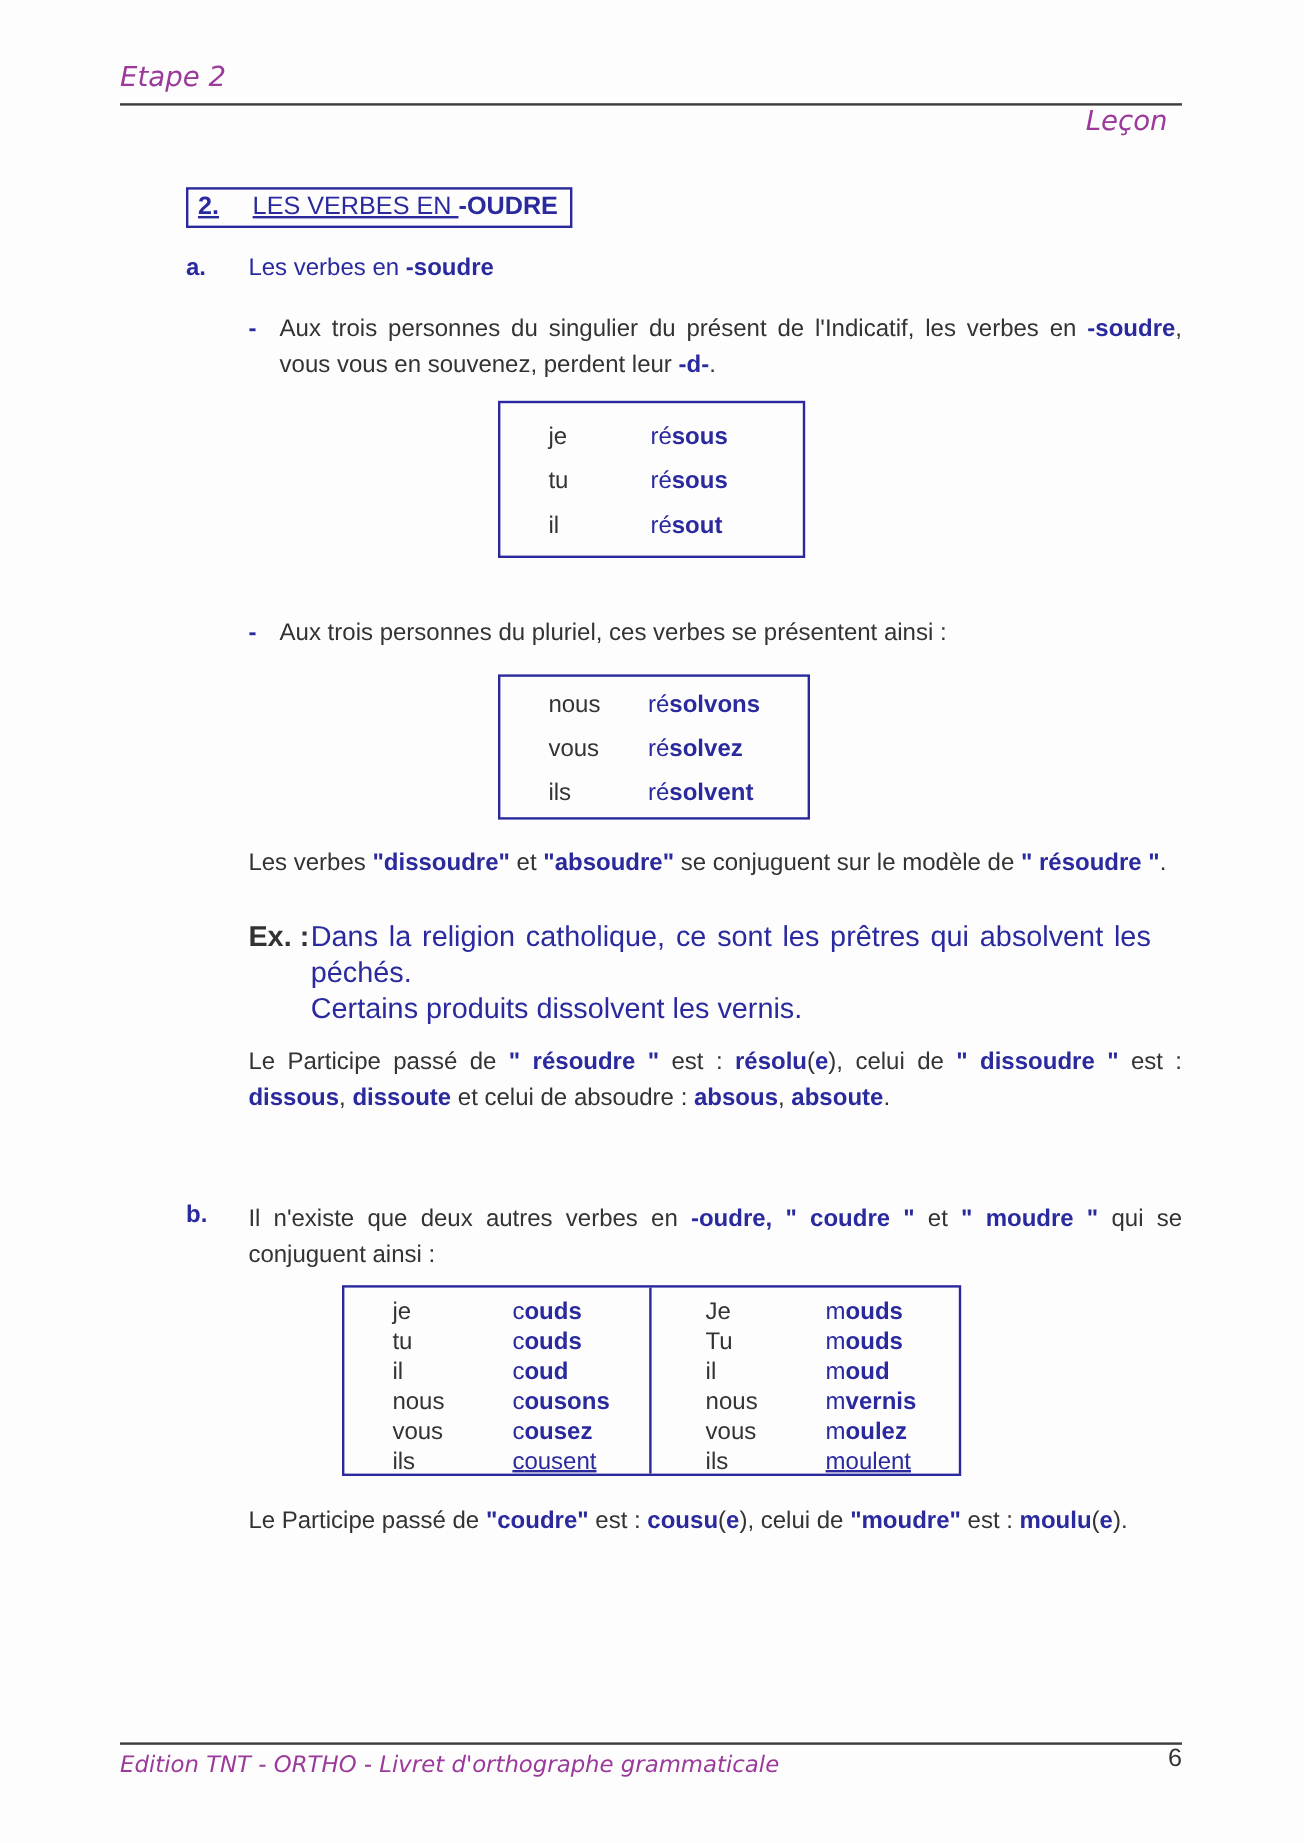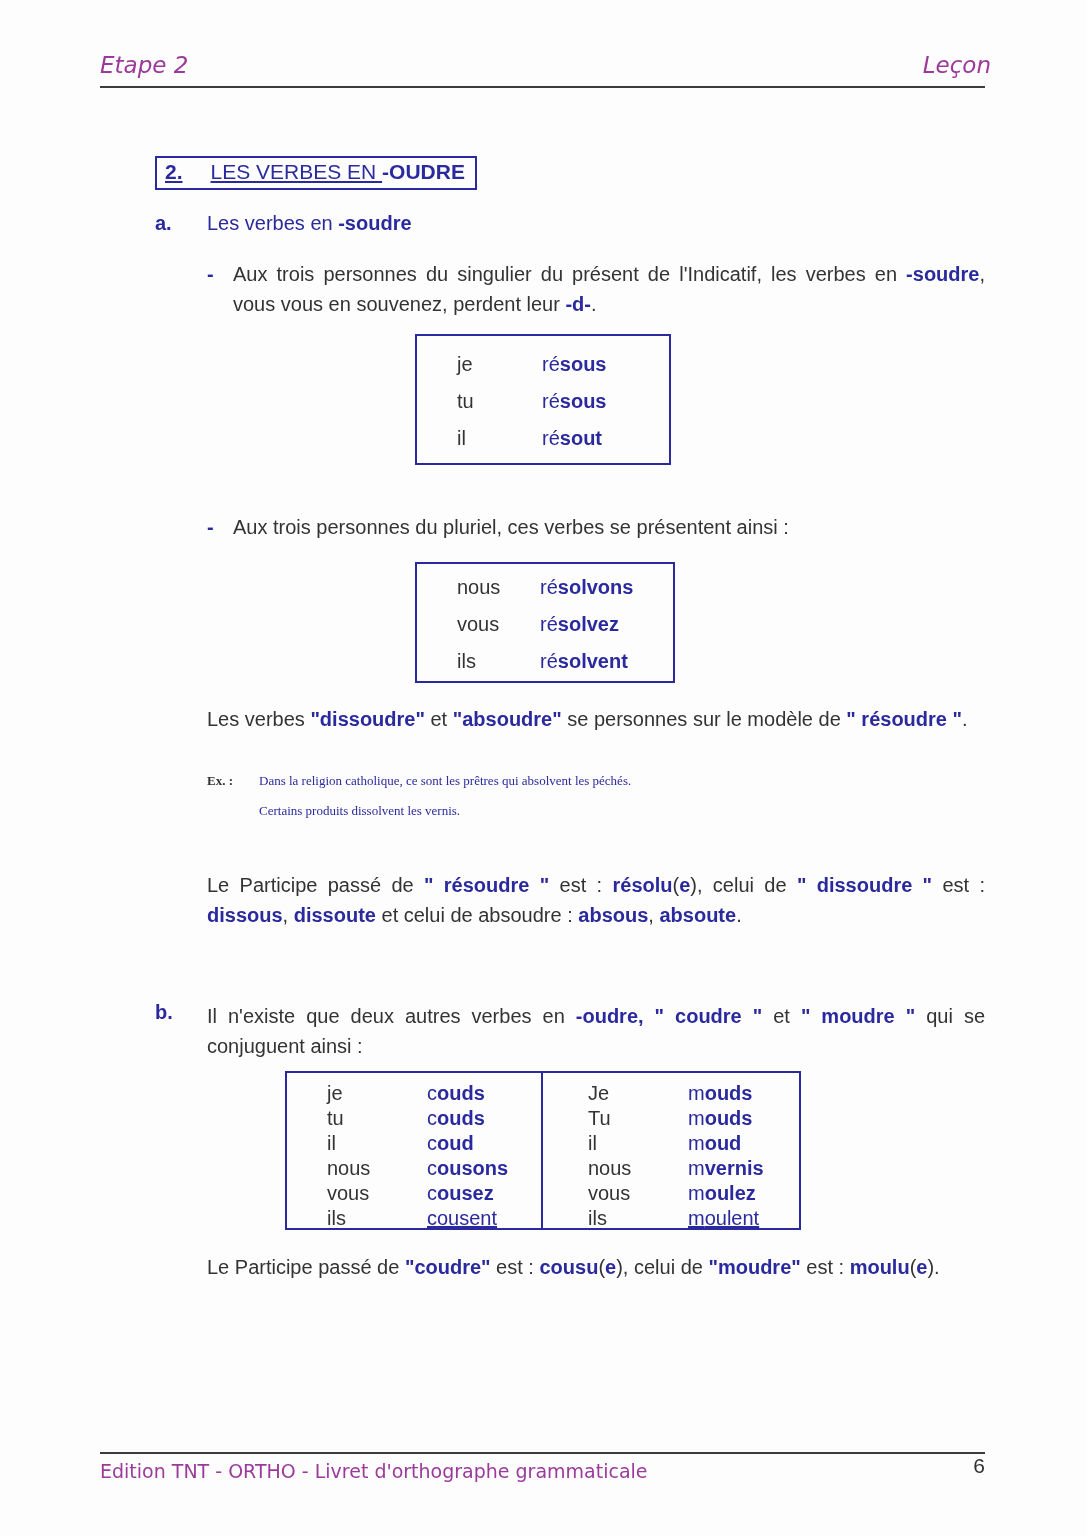--- a/index.html
+++ b/index.html
@@ -19,27 +19,27 @@
     color:var(--dark);
   }
   
   .header-left,.header-right{
     position:absolute;top:52px;
     font-family:"DejaVu Sans",sans-serif;
     font-style:italic;font-size:23px;
     color:var(--purple);
   }
   .header-left{left:100px;}
-  .header-right{right:96px;}
+  .header-right{right:114px;margin-top:36px;}
   .header-rule{position:absolute;top:86px;left:100px;width:885px;height:2px;background:var(--rule);}
   .footer-rule{position:absolute;top:1452px;left:100px;width:885px;height:2px;background:var(--rule);}
   .footer-text{
     position:absolute;left:100px;top:1460px;
     font-family:"DejaVu Sans",sans-serif;
-    font-size:19px;color:var(--purple);
+    font-style:italic;font-size:19px;color:var(--purple);
   }
   .page-number{position:absolute;right:102px;top:1454px;font-size:21px;color:var(--dark);}
   
   .title-box{
     position:absolute;left:155px;top:156px;
     border:2px solid var(--blue);
     padding:2px 10px 4px 8px;
     font-size:21px;color:var(--blue);
     white-space:nowrap;
   }
@@ -54,21 +54,21 @@
   
   .para{position:absolute;left:207px;width:778px;font-size:20px;line-height:30px;text-align:justify;}
   .bullet{padding-left:26px;box-sizing:border-box;}
   .bullet .marker{position:absolute;left:0;top:0;font-weight:700;color:var(--blue);}
   .seg-plain{color:var(--dark);}
   .seg-blue{color:var(--blue);}
   .seg-bold-blue{color:var(--blue);font-weight:700;}
   .seg-blue-u{color:var(--blue);text-decoration:underline;}
   .seg-bold-blue-u{color:var(--blue);font-weight:400;text-decoration:underline;}
   
-  .example{position:absolute;left:207px;top:766px;width:778px;font-size:13px;line-height:30px;font-family:Liberation Serif, serif;}
+  .example{position:absolute;left:207px;top:766px;width:778px;font-size:24px;line-height:30px;}
   .ex-label{position:absolute;left:0;top:0;font-weight:700;color:var(--dark);}
   .ex-content{margin-left:52px;width:700px;color:var(--blue);}
   .ex-content .ex-line1{text-align:justify;}
   .ex-content .ex-line2{margin-top:0;}
   
   .conj-box{
     position:absolute;border:2px solid var(--blue);
     box-sizing:border-box;font-size:20px;background:transparent;
   }
   .conj-row{display:flex;}
@@ -139,21 +139,21 @@
       <div class="conj-row">
         <span class="pron">vous</span>
         <span class="verb"><span class="seg-blue">ré</span><span class="seg-bold-blue">solvez</span></span>
       </div>
       <div class="conj-row">
         <span class="pron">ils</span>
         <span class="verb"><span class="seg-blue">ré</span><span class="seg-bold-blue">solvent</span></span>
       </div>
     </div>
 
-  <div class="para" style="top:704px;"><span class="seg-plain">Les verbes </span><span class="seg-bold-blue">"dissoudre"</span><span class="seg-plain"> et </span><span class="seg-bold-blue">"absoudre"</span><span class="seg-plain"> se personnes sur le modèle de </span><span class="seg-bold-blue">"&nbsp;résoudre&nbsp;"</span><span class="seg-plain">.</span></div>
+  <div class="para" style="top:704px;"><span class="seg-plain">Les verbes </span><span class="seg-bold-blue">"dissoudre"</span><span class="seg-plain"> et </span><span class="seg-bold-blue">"absoudre"</span><span class="seg-plain"> se conjuguent sur le modèle de </span><span class="seg-bold-blue">"&nbsp;résoudre&nbsp;"</span><span class="seg-plain">.</span></div>
 
   <div class="example">
     <span class="ex-label">Ex.&nbsp;:</span>
     <div class="ex-content">
       <div class="ex-line1">Dans la religion catholique, ce sont les prêtres qui absolvent les péchés.</div>
       <div class="ex-line2">Certains produits dissolvent les vernis.</div>
     </div>
   </div>
 
   <div class="para" style="top:870px;"><span class="seg-plain">Le Participe passé de </span><span class="seg-bold-blue">"&nbsp;résoudre&nbsp;"</span><span class="seg-plain"> est&nbsp;: </span><span class="seg-bold-blue">résolu</span><span class="seg-plain">(</span><span class="seg-bold-blue">e</span><span class="seg-plain">), celui de </span><span class="seg-bold-blue">"&nbsp;dissoudre&nbsp;"</span><span class="seg-plain"> est&nbsp;: </span><span class="seg-bold-blue">dissous</span><span class="seg-plain">, </span><span class="seg-bold-blue">dissoute</span><span class="seg-plain"> et celui de absoudre&nbsp;: </span><span class="seg-bold-blue">absous</span><span class="seg-plain">, </span><span class="seg-bold-blue">absoute</span><span class="seg-plain">.</span></div>

